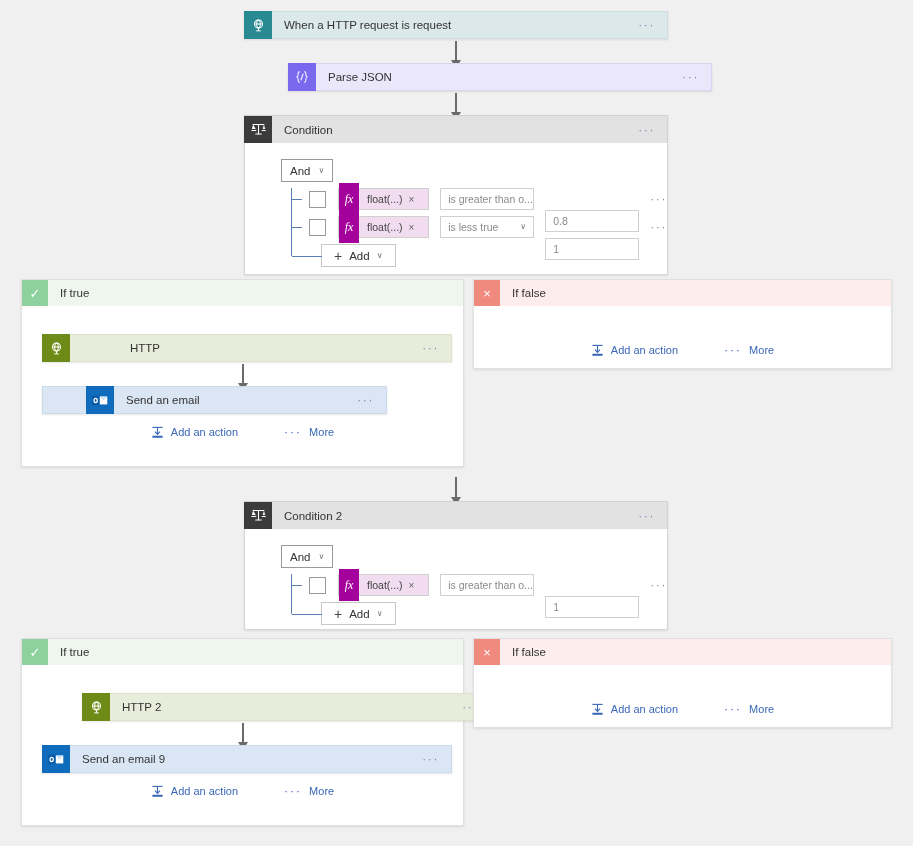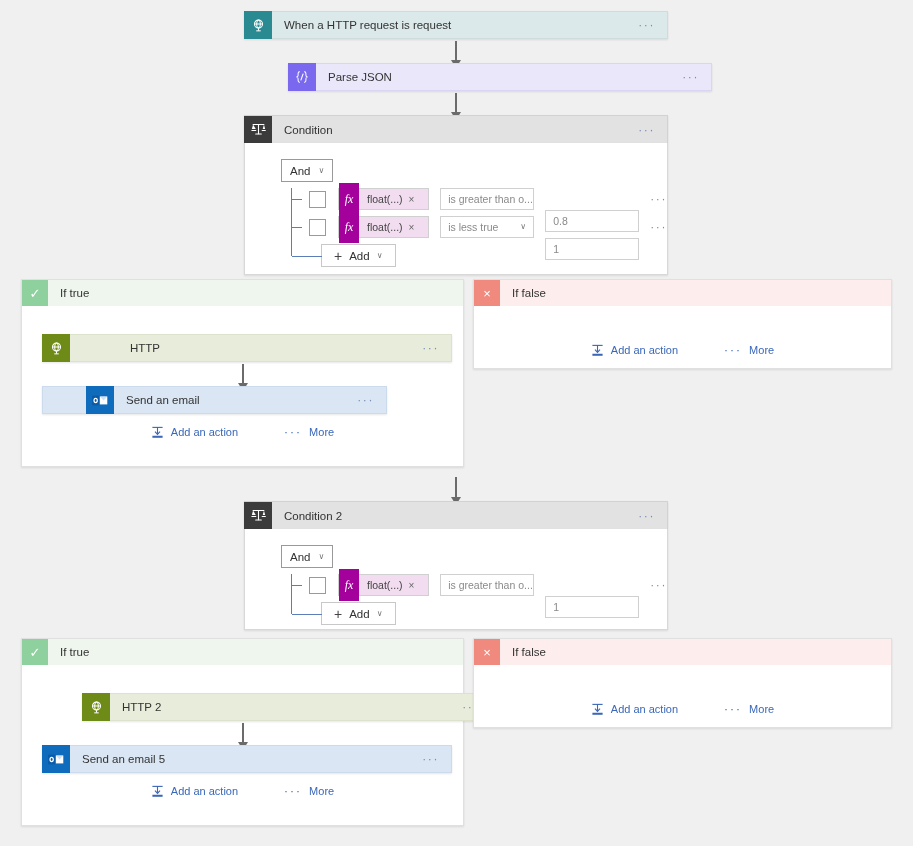--- a/index.html
+++ b/index.html
@@ -518,21 +518,21 @@
     <div class="card th-mail" style="left:20px; top:106px; width:410px;">
       <span class="ic">
         <svg width="16" height="13" viewBox="0 0 18 14">
           <rect x="0" y="1.4" width="8.2" height="11.2" rx="1" fill="#0a5ca8"></rect>
           <ellipse cx="4.1" cy="7" rx="2.5" ry="3" fill="#fff"></ellipse>
           <ellipse cx="4.1" cy="7" rx="1.1" ry="1.6" fill="#0a5ca8"></ellipse>
           <rect x="8.8" y="2.6" width="8.4" height="8.8" fill="#fff"></rect>
           <path d="M8.8 2.6 L13 7 L17.2 2.6 Z" fill="#cfe2f5"></path>
         </svg>
       </span>
-      <span class="ttl">Send an email 5</span>
+      <span class="ttl">Send an email 9</span>
       <span class="dots">···</span>
     </div>
 
     <div class="bfoot" style="position:absolute; left:0; top:140px; width:100%; height:24px;">
       <span class="lk">
         <svg width="13" height="13" viewBox="0 0 14 14" fill="none" stroke="#3a67b8" stroke-width="1.2">
           <line x1="1.5" y1="1.5" x2="12.5" y2="1.5"></line>
           <line x1="7" y1="1.5" x2="7" y2="8.4"></line>
           <path d="M4.3 6.1 L7 9 L9.7 6.1" fill="none"></path>
           <line x1="1.5" y1="11.6" x2="12.5" y2="11.6" stroke-width="2.2"></line>

